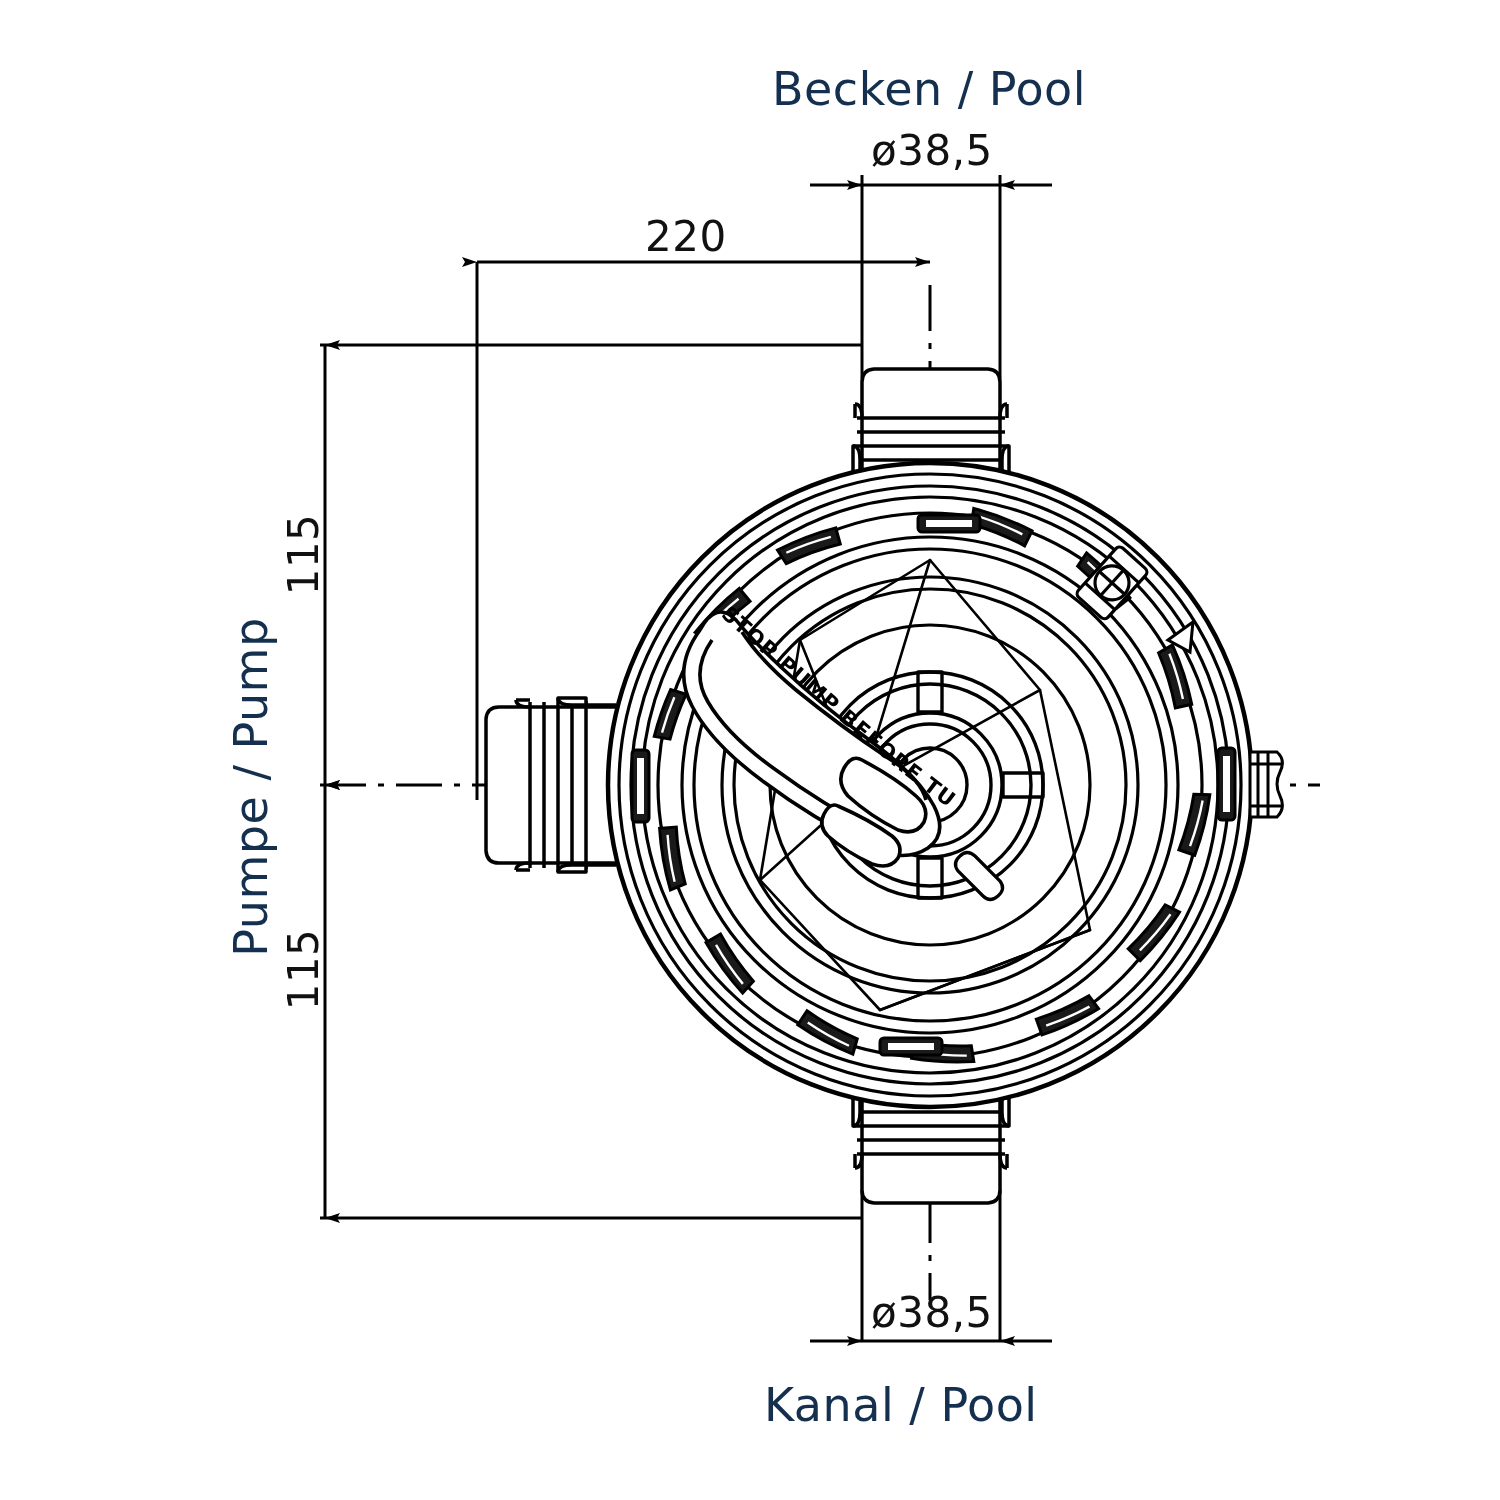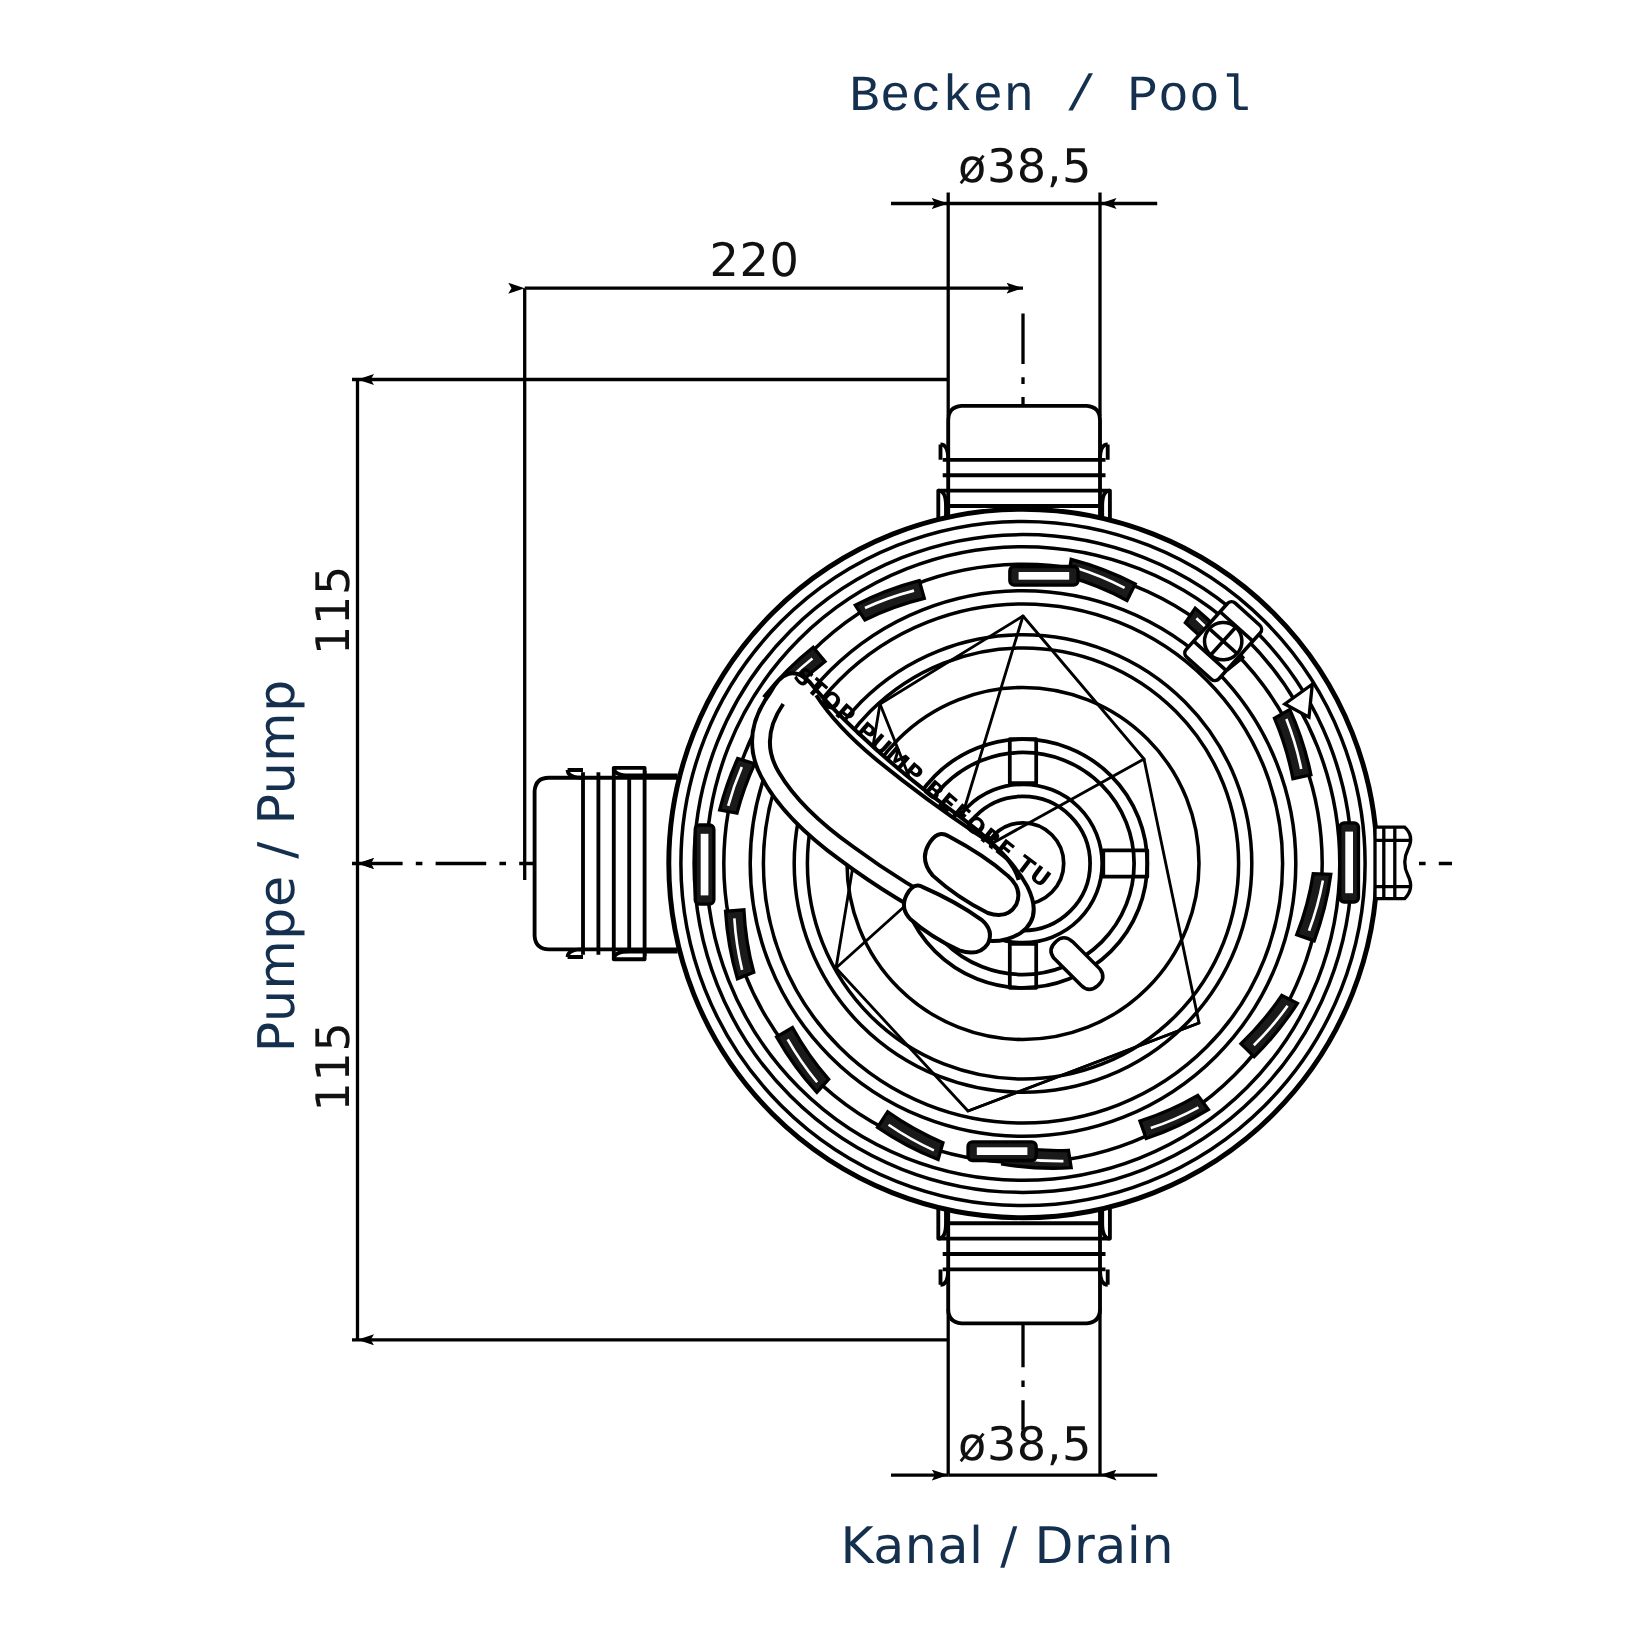--- a/index.html
+++ b/index.html
@@ -289,29 +289,29 @@
       <defs>
         <path id="warnPath" d="M716,612 Q790,678 872,748 Q908,778 946,806" fill="none"></path>
       </defs>
       <text font-family="'DejaVu Sans', sans-serif" font-size="21" font-weight="bold" fill="#000" letter-spacing="1.1">
         <textPath href="#warnPath" startOffset="2%">STOP PUMP BEFORE TURNING HANDLE</textPath>
       </text>
     </g>
 
   </svg>
 
-  <div class="lbl port-label" style="left:772px; top:62px;font-family:Liberation Mono, monospace;">Becken / Pool</div>
+  <div class="lbl port-label" style="left:772px; top:62px;">Becken / Pool</div>
 
   <div class="lbl dim-text" style="left:871px; top:126px;">ø38,5</div>
 
   <div class="lbl dim-text" style="left:645px; top:212px;">220</div>
 
   <div class="lbl dim-text rot-ccw" style="left:248px; top:530px; width:110px; text-align:center;">115</div>
 
   <div class="lbl dim-text rot-ccw" style="left:248px; top:945px; width:110px; text-align:center;">115</div>
 
   <div class="lbl port-label rot-ccw" style="left:51px; top:760px; width:400px; text-align:center;">Pumpe / Pump</div>
 
   <div class="lbl dim-text" style="left:871px; top:1288px;">ø38,5</div>
 
-  <div class="lbl port-label" style="left:764px; top:1378px;">Kanal / Drain</div>
+  <div class="lbl port-label" style="left:764px; top:1378px;">Kanal / Pool</div>
 
 </div>
 
 </body></html>

